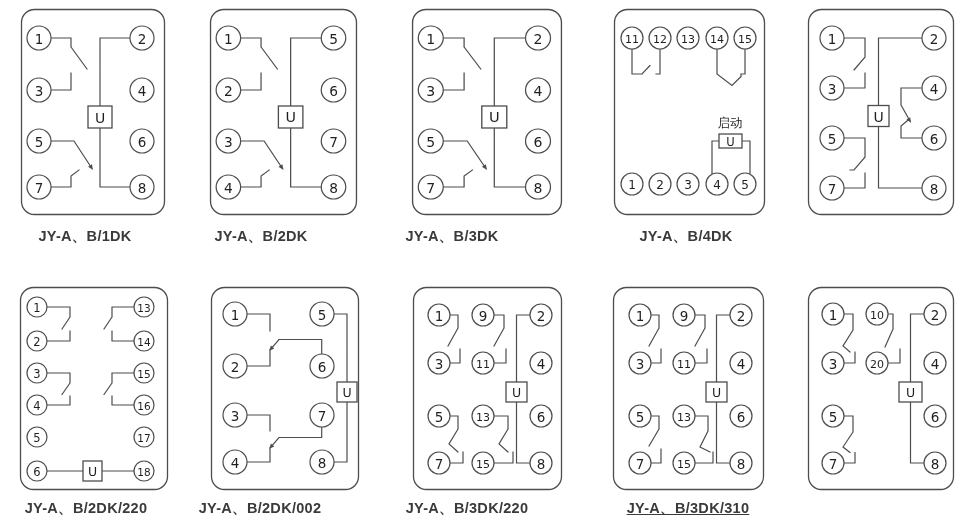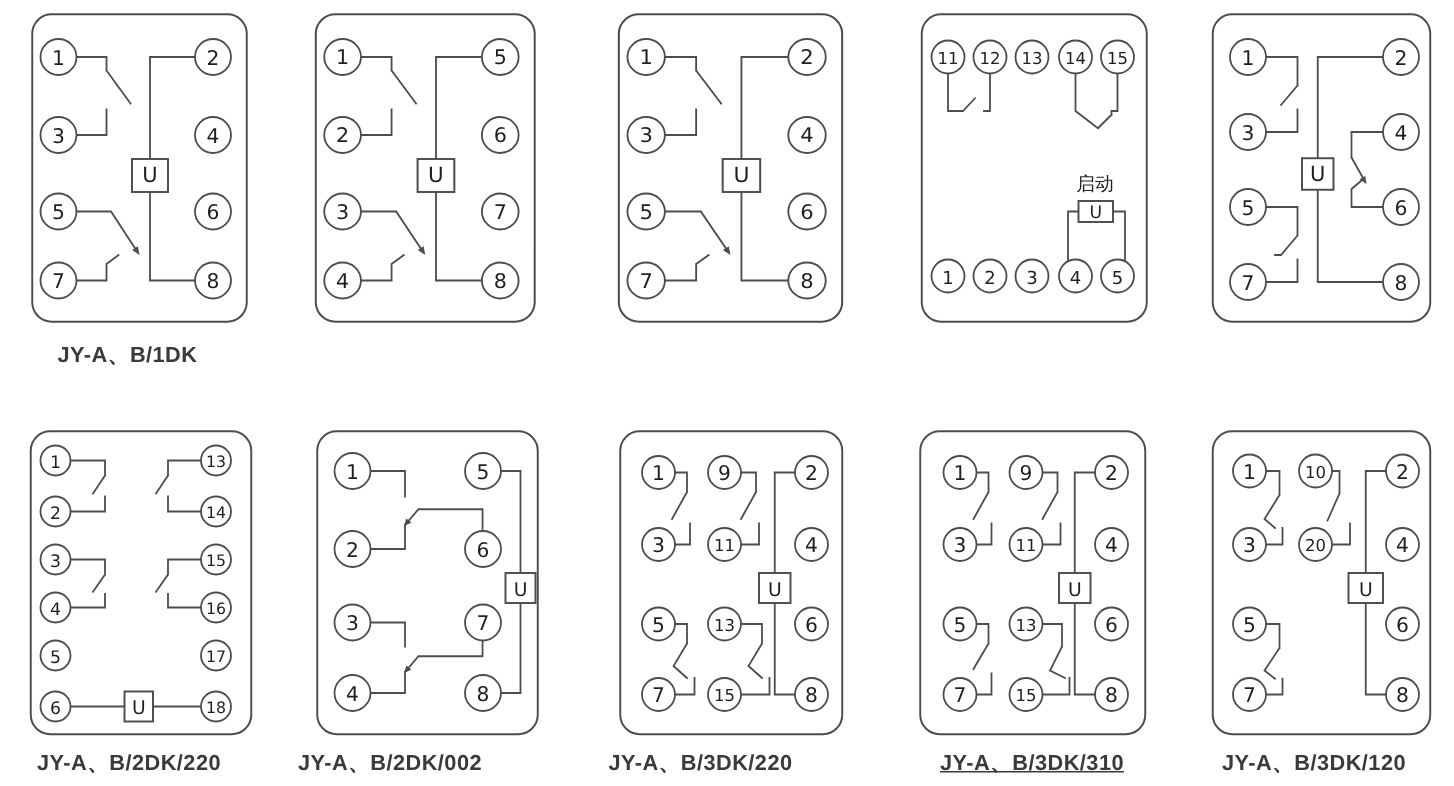--- a/index.html
+++ b/index.html
@@ -71,20 +71,21 @@
       <text class="n13" x="19" y="31" text-anchor="middle" dominant-baseline="central">1</text>
       <text class="n13" x="19" y="83" text-anchor="middle" dominant-baseline="central">2</text>
       <text class="n13" x="19" y="134" text-anchor="middle" dominant-baseline="central">3</text>
       <text class="n13" x="19" y="180" text-anchor="middle" dominant-baseline="central">4</text>
       <text class="n13" x="122" y="31" text-anchor="middle" dominant-baseline="central">5</text>
       <text class="n13" x="122" y="83" text-anchor="middle" dominant-baseline="central">6</text>
       <text class="n13" x="122" y="134" text-anchor="middle" dominant-baseline="central">7</text>
       <text class="n13" x="122" y="180" text-anchor="middle" dominant-baseline="central">8</text>
     </svg>
   </div>
+  <div class="cap" style="left:169px;top:227px;">JY-A、B/2DK</div>
 
   <div class="dg" style="left:411px;top:8px;">
     <svg width="152" height="208" viewBox="0 0 146 208" preserveAspectRatio="none">
       <rect class="border" x="1.5" y="1.5" width="143" height="205" rx="13"></rect>
       <path class="wire" d="M110,30 H80 V98 M80,120 V179 H110 M31,30 H51 V39 M51,39 L67,61 M31,82 H51 V65 M31,133 H54 L71,159 M31,179 H51 V168 L59,162"></path>
       <polygon class="arrow" points="73,162 68.1,158.7 71.9,156.2"></polygon>
       <rect class="ubox" x="68" y="98" width="24" height="22"></rect>
       <text class="uT" x="80" y="109.5" text-anchor="middle" dominant-baseline="central">U</text>
       <circle class="term" cx="19" cy="30" r="12"></circle>
         <circle class="term" cx="19" cy="82" r="12"></circle>
@@ -97,20 +98,21 @@
       <text class="n13" x="19" y="31" text-anchor="middle" dominant-baseline="central">1</text>
       <text class="n13" x="19" y="83" text-anchor="middle" dominant-baseline="central">3</text>
       <text class="n13" x="19" y="134" text-anchor="middle" dominant-baseline="central">5</text>
       <text class="n13" x="19" y="180" text-anchor="middle" dominant-baseline="central">7</text>
       <text class="n13" x="122" y="31" text-anchor="middle" dominant-baseline="central">2</text>
       <text class="n13" x="122" y="83" text-anchor="middle" dominant-baseline="central">4</text>
       <text class="n13" x="122" y="134" text-anchor="middle" dominant-baseline="central">6</text>
       <text class="n13" x="122" y="180" text-anchor="middle" dominant-baseline="central">8</text>
     </svg>
   </div>
+  <div class="cap" style="left:360px;top:227px;">JY-A、B/3DK</div>
 
   <div class="dg" style="left:613px;top:8px;">
     <svg width="153" height="208" viewBox="0 0 153 208">
       <rect class="border" x="1.5" y="1.5" width="150" height="205" rx="13"></rect>
       <path class="wire" d="M106,133 H99 V166 M129,133 H137 V166 M19,41 V66 H29 M29,66 L37,57.5 M47,41 V66 H43 M104,41 V66 L119,77.5 L128,68.5 M132,41 V66 H128 V68.5"></path>
       <text class="cjk" x="117" y="114" text-anchor="middle" dominant-baseline="central">启动</text>
       <rect class="ubox" x="106" y="126" width="23" height="14"></rect>
       <text class="uS" x="117.5" y="133.5" text-anchor="middle" dominant-baseline="central">U</text>
       <circle class="term" cx="19" cy="30" r="11"></circle>
         <circle class="term" cx="47" cy="30" r="11"></circle>
@@ -127,20 +129,21 @@
       <text class="n11" x="75" y="31" text-anchor="middle" dominant-baseline="central">13</text>
       <text class="n11" x="104" y="31" text-anchor="middle" dominant-baseline="central">14</text>
       <text class="n11" x="132" y="31" text-anchor="middle" dominant-baseline="central">15</text>
       <text class="n12" x="19" y="177" text-anchor="middle" dominant-baseline="central">1</text>
       <text class="n12" x="47" y="177" text-anchor="middle" dominant-baseline="central">2</text>
       <text class="n12" x="75" y="177" text-anchor="middle" dominant-baseline="central">3</text>
       <text class="n12" x="104" y="177" text-anchor="middle" dominant-baseline="central">4</text>
       <text class="n12" x="132" y="177" text-anchor="middle" dominant-baseline="central">5</text>
     </svg>
   </div>
+  <div class="cap" style="left:594px;top:227px;">JY-A、B/4DK</div>
 
   <div class="dg" style="left:807px;top:8px;">
     <svg width="148" height="208" viewBox="0 0 148 208">
       <rect class="border" x="1.5" y="1.5" width="145" height="205" rx="13"></rect>
       <path class="wire" d="M115,30 H71.5 V97.5 M71.5,118.5 V180 H115 M37,30 H58 V49 M58,49 L47,62 M37,80 H58 V65 M115,80 H94 V97 M94,97 L103,113 M115,130 H94 V118 L100.5,112.5 M37,130 H58 V149 M58,149 L47,162 H43 M37,180 H58 V165"></path>
       <polygon class="arrow" points="104,114.7 99.4,111.5 103.2,109.3"></polygon>
       <rect class="ubox" x="61" y="97.5" width="21" height="21"></rect>
       <text class="uT" x="71.5" y="108.5" text-anchor="middle" dominant-baseline="central">U</text>
       <circle class="term" cx="25" cy="30" r="12"></circle>
         <circle class="term" cx="25" cy="80" r="12"></circle>
@@ -312,15 +315,14 @@
       <text class="n13" x="26" y="131" text-anchor="middle" dominant-baseline="central">5</text>
       <text class="n13" x="26" y="178" text-anchor="middle" dominant-baseline="central">7</text>
       <text class="n11" x="70" y="29" text-anchor="middle" dominant-baseline="central">10</text>
       <text class="n11" x="70" y="78" text-anchor="middle" dominant-baseline="central">20</text>
       <text class="n13" x="128" y="29" text-anchor="middle" dominant-baseline="central">2</text>
       <text class="n13" x="128" y="78" text-anchor="middle" dominant-baseline="central">4</text>
       <text class="n13" x="128" y="131" text-anchor="middle" dominant-baseline="central">6</text>
       <text class="n13" x="128" y="178" text-anchor="middle" dominant-baseline="central">8</text>
     </svg>
   </div>
-  <div class="cap" style="left:784px;top:499px;">JY-A、B/3DK/120</div>
 
 </div>
 
 </body></html>

